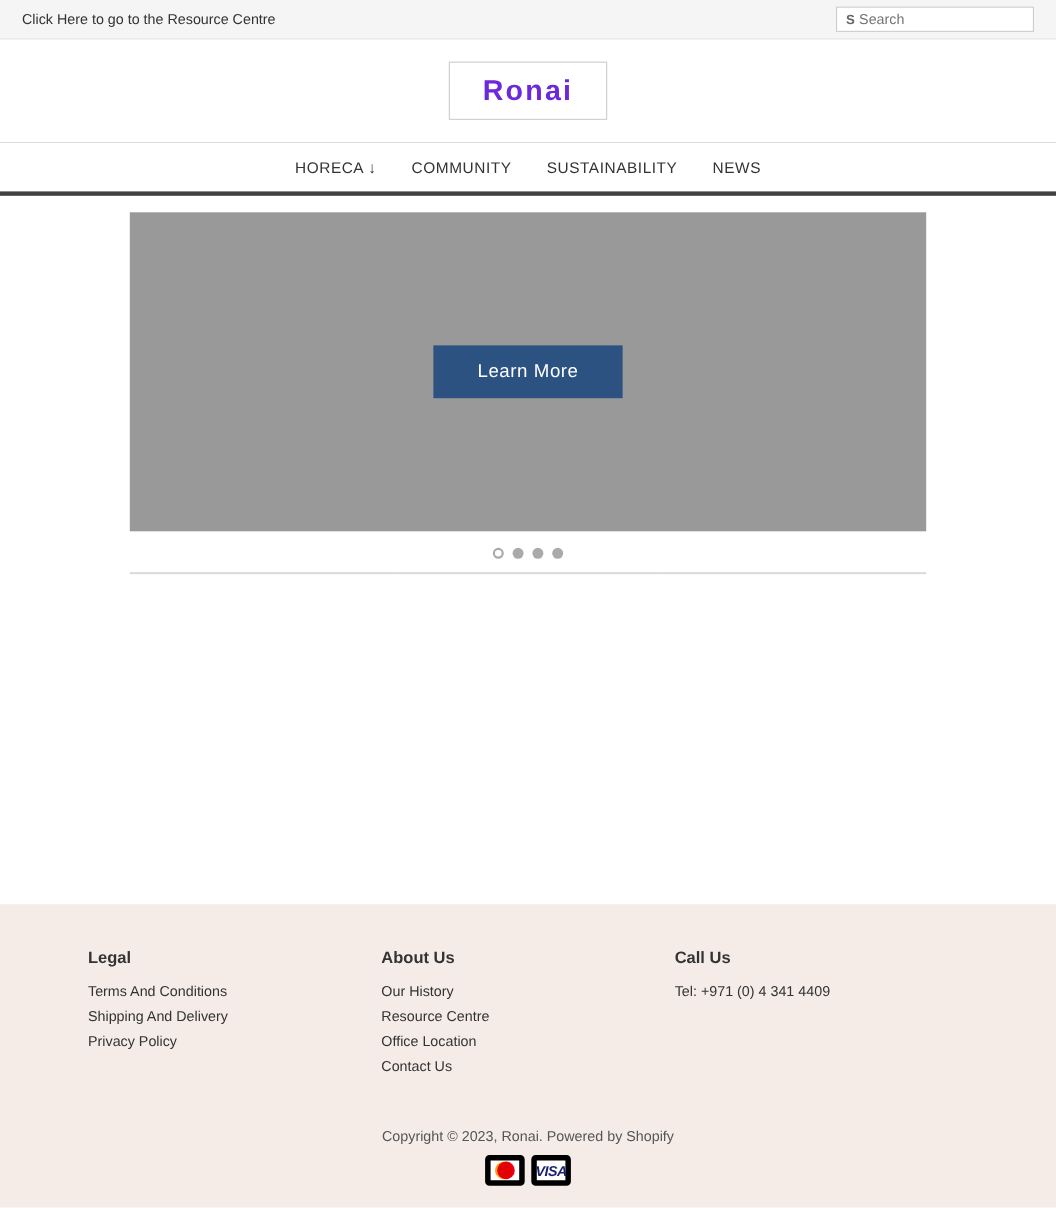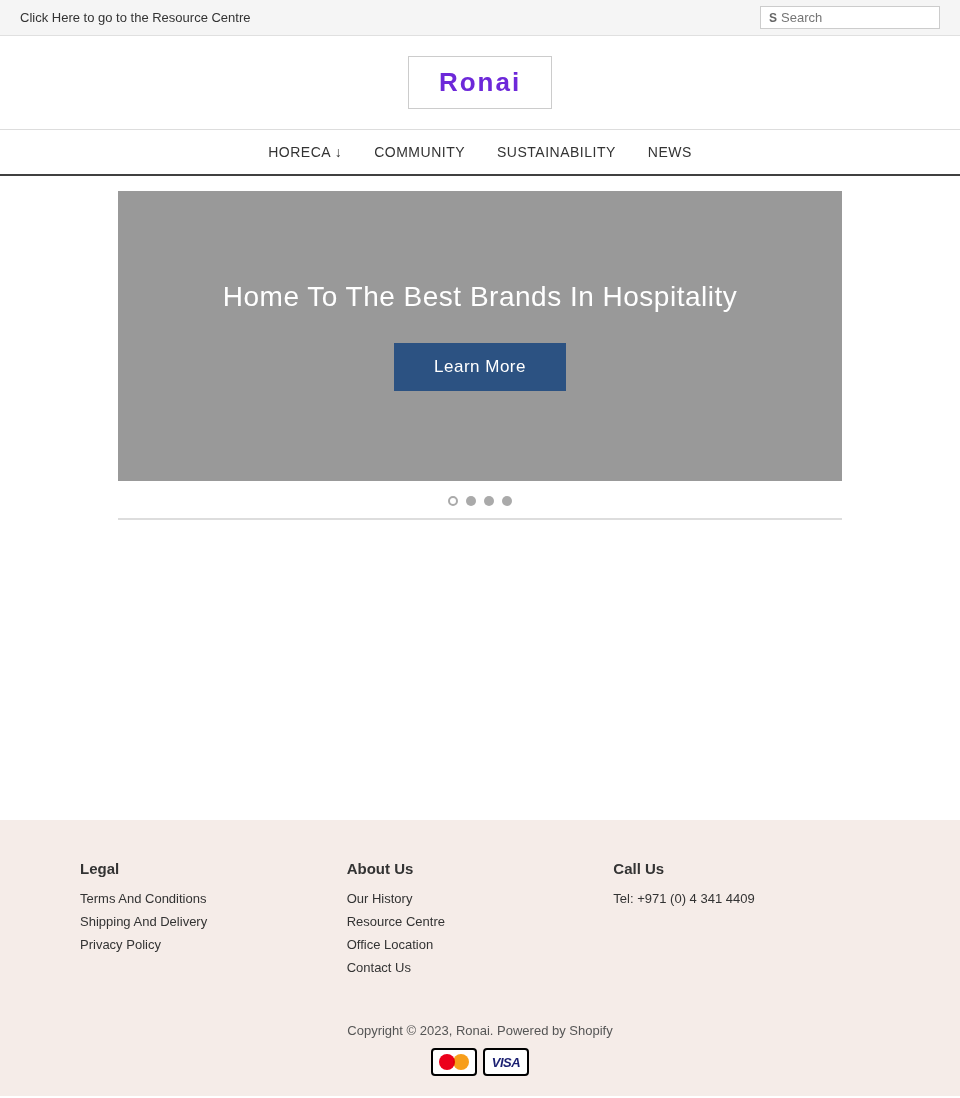--- a/index.html
+++ b/index.html
@@ -56,21 +56,21 @@
       padding: 10px 30px;
       font-size: 26px;
       font-weight: bold;
       color: #6d28d9;
       letter-spacing: 2px;
     }
 
     
     .nav {
       border-top: 1px solid #ddd;
-      border-bottom: 2px solid #404040;
+      border-bottom: 4px solid #404040;
       display: flex;
       justify-content: center;
       gap: 32px;
       padding: 14px 16px;
       background: #fff;
     }
     .nav-item {
       font-size: 14px;
       color: #333;
       cursor: pointer;
@@ -195,29 +195,29 @@
       color: #555;
       margin-bottom: 10px;
     }
     .payment-icons {
       display: flex;
       justify-content: center;
       gap: 6px;
       margin-top: 8px;
     }
     .payment-card {
-      width: 46px;
+      width: 36px;
       height: 28px;
       border-radius: 4px;
       display: flex;
       align-items: center;
       justify-content: center;
       font-size: 10px;
       font-weight: bold;
-      border: 2px solid #000000;
+      border: 5px solid #000000;
     }
     .mastercard {
       background: #fff;
       position: relative;
     }
     .mastercard::before {
       content: '';
       position: absolute;
       width: 16px;
       height: 16px;
@@ -260,21 +260,20 @@
 </div>
 
 <nav class="nav">
   <a class="nav-item">HORECA ↓</a>
   <a class="nav-item">COMMUNITY</a>
   <a class="nav-item">SUSTAINABILITY</a>
   <a class="nav-item">NEWS</a>
 </nav>
 
 <div class="hero">
-  <h1 class="hero-title">Home To The Best Brands In Hospitality</h1>
   <button class="hero-btn">Learn More</button>
 </div>
 
 <div class="carousel-dots">
   <div class="dot active"></div>
   <div class="dot"></div>
   <div class="dot"></div>
   <div class="dot"></div>
 </div>
 

